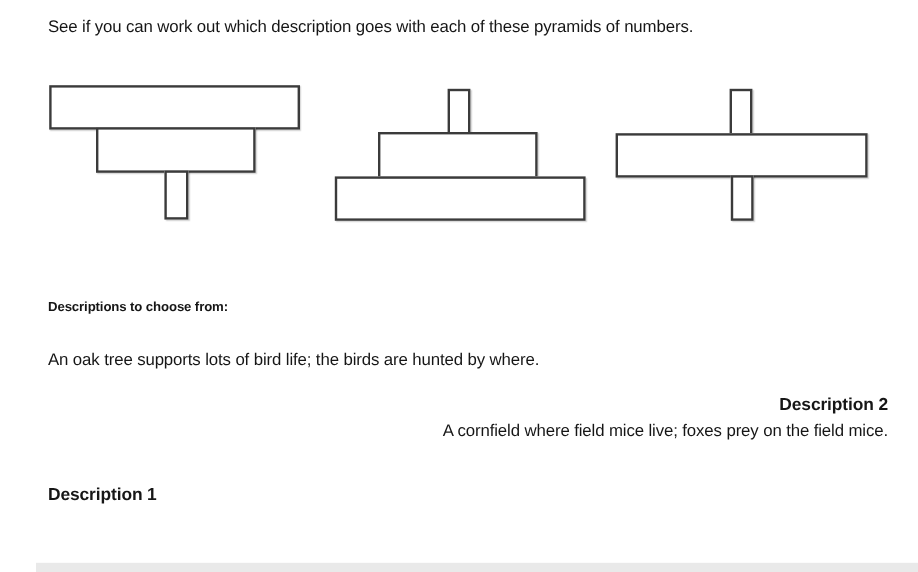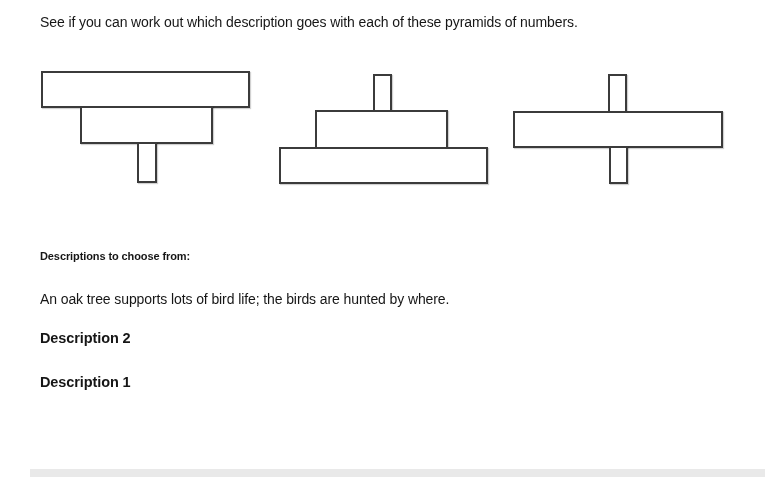--- a/index.html
+++ b/index.html
@@ -46,21 +46,21 @@
     width: 700px;
   }
   .descriptions h2 {
     font-size: 11px;
     line-height: 18px;
     font-weight: 700;
     margin: 0 0 25px 0;
     letter-spacing: -0.1px;
   }
   .desc-block { margin: 0 0 20px 0; }
-  .descriptions .desc-block:nth-child(3) { margin-bottom: 25px; }
+  .descriptions .desc-block:nth-child(3) { margin-bottom: 36px; text-align: right; }
   .desc-title {
     font-size: 14.5px;
     line-height: 19px;
     font-weight: 700;
     margin: 0 0 1px 0;
     letter-spacing: -0.1px;
   }
   .desc-text {
     font-size: 14px;
     line-height: 19px;
@@ -104,20 +104,21 @@
 
   <div class="descriptions">
     <h2>Descriptions to choose from:</h2>
 
     <div class="desc-block">
       <p class="desc-text">An oak tree supports lots of bird life; the birds are hunted by where.</p>
     </div>
 
     <div class="desc-block">
       <p class="desc-title">Description 2</p>
+      <p class="desc-text">A cornfield where field mice live; foxes prey on the field mice.</p>
     </div>
 
     <div class="desc-block">
       <p class="desc-title">Description 1</p>
     </div>
   </div>
 
   <div class="bottom-strip"></div>
 
 </div>

